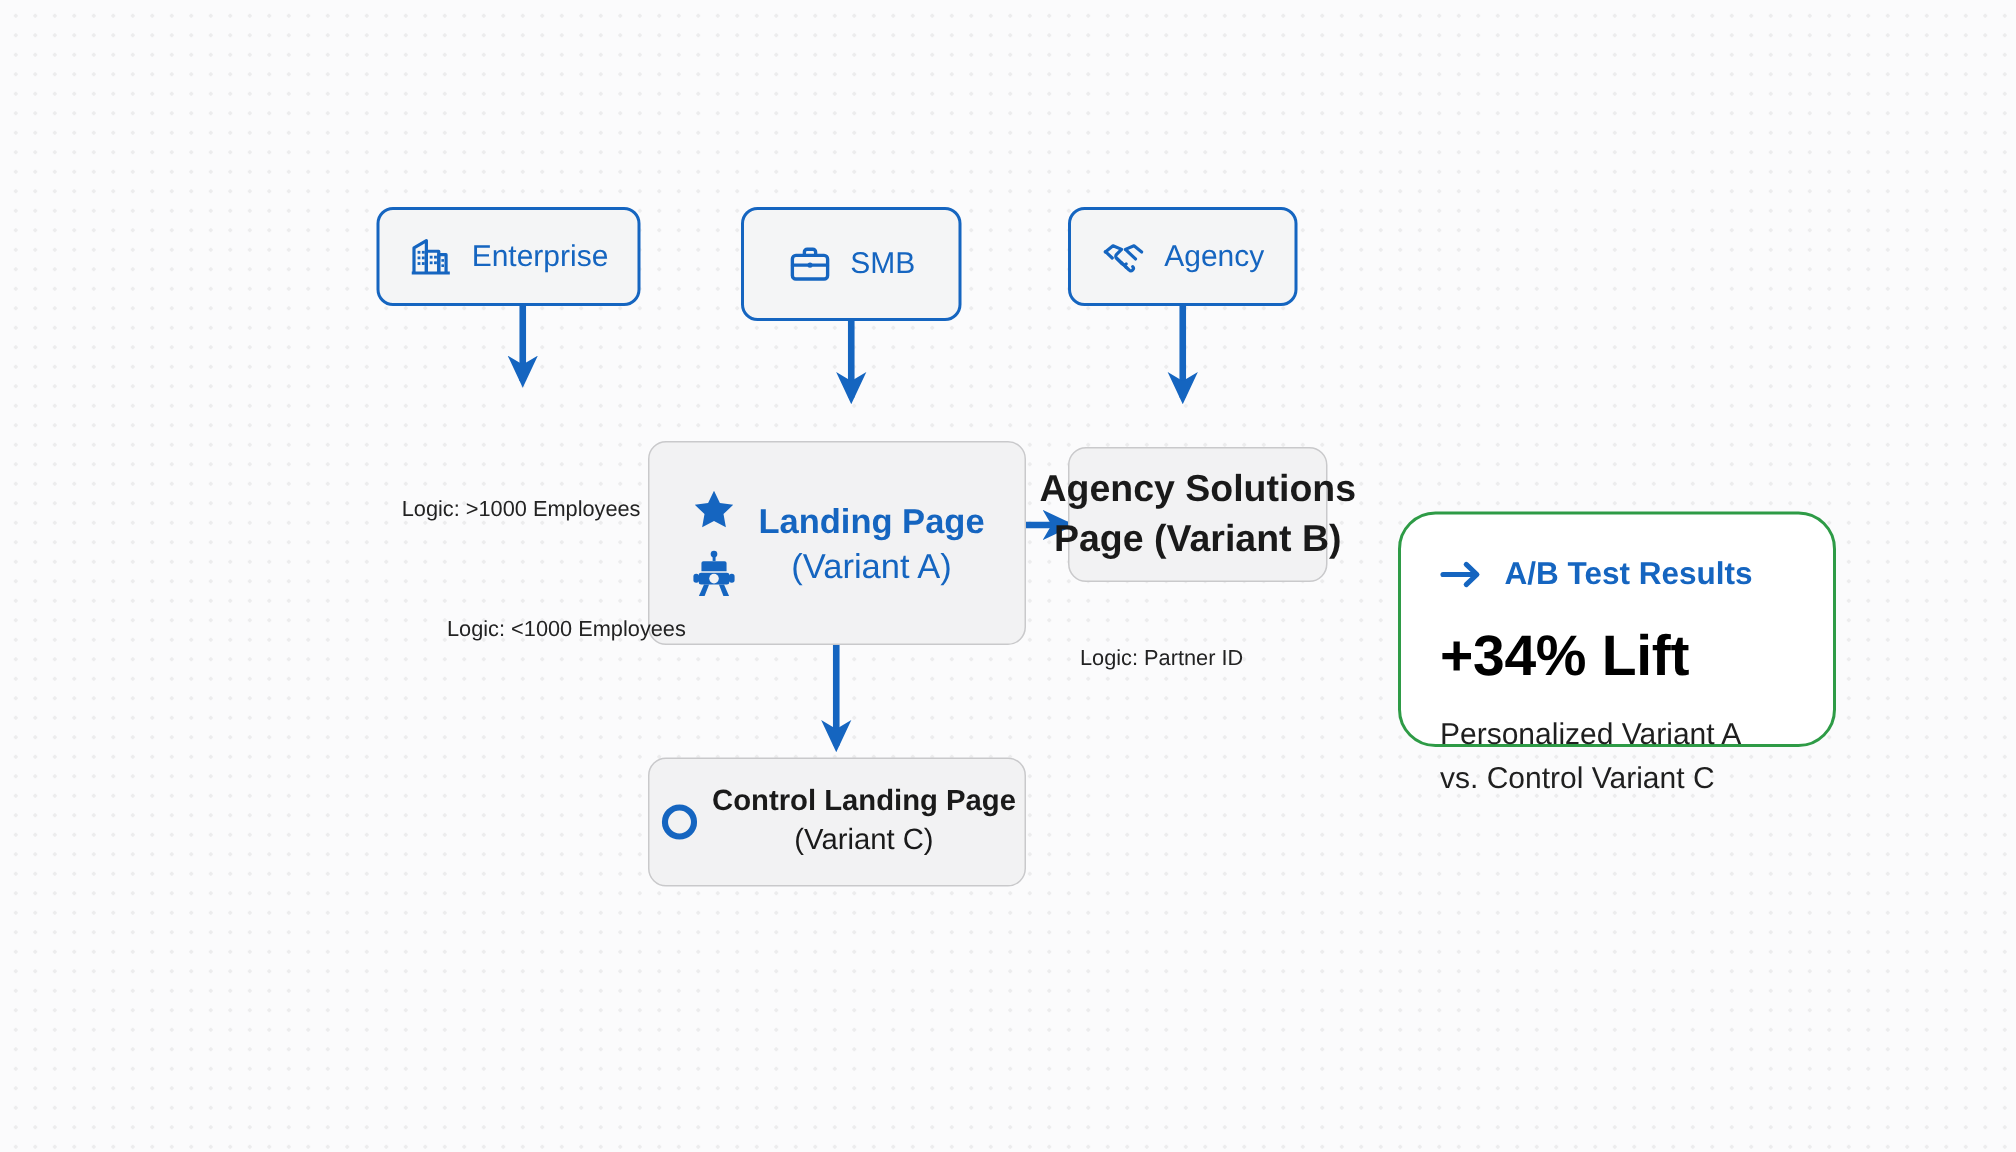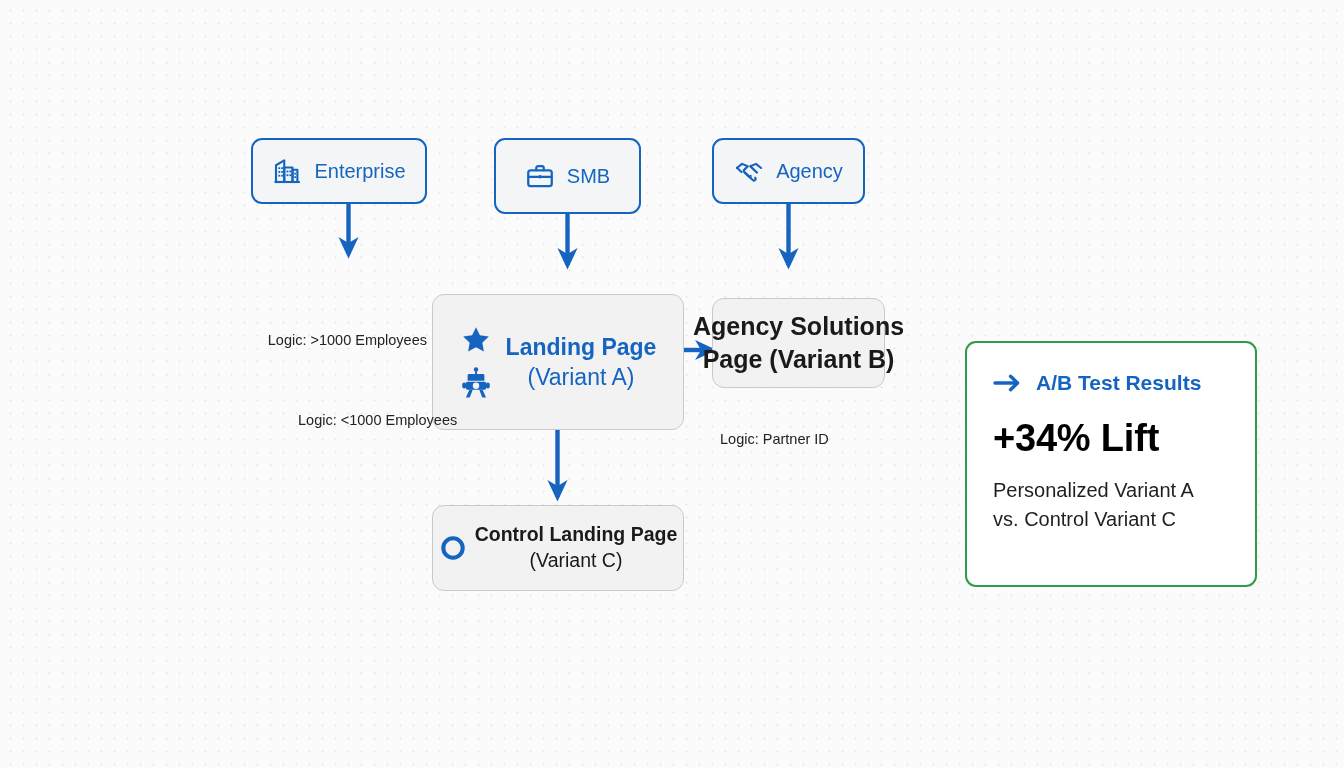--- a/index.html
+++ b/index.html
@@ -119,28 +119,28 @@
   }
   .edge-label.ctr {
     text-align: center;
   }
   .edge-label.right {
     text-align: right;
   }
   
   #result-card {
     position: absolute;
-    left: 965px;
+    left: 932px;
     top: 341px;
     width: 292px;
-    height: 246px;
+    height: 157px;
     box-sizing: border-box;
     background: #ffffff;
     border: 2px solid #2e9b46;
-    border-radius: 11px;
+    border-radius: 25px;
     padding: 24px 26px 0 26px;
   }
   #result-head {
     display: flex;
     align-items: center;
     gap: 13px;
     margin-top: 4px;
   }
   #result-title {
     font-size: 21px;

